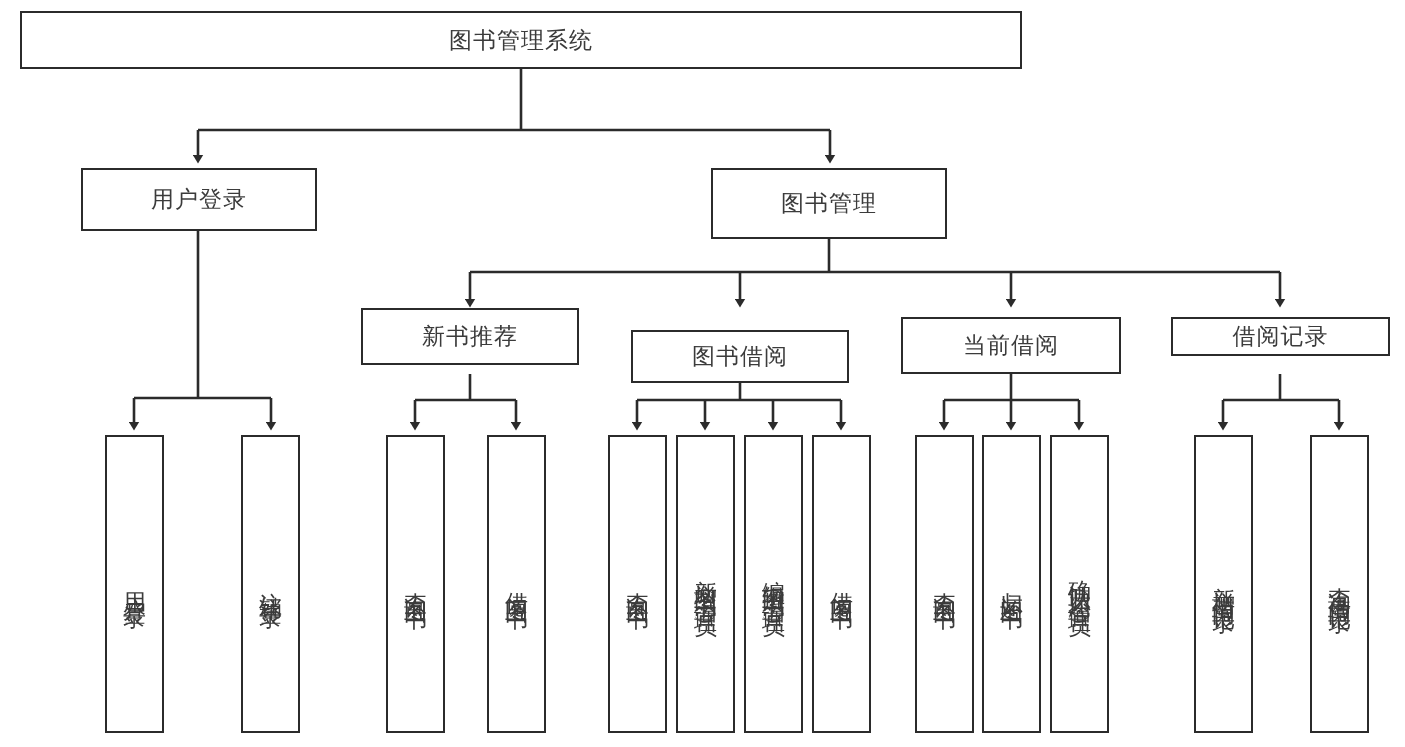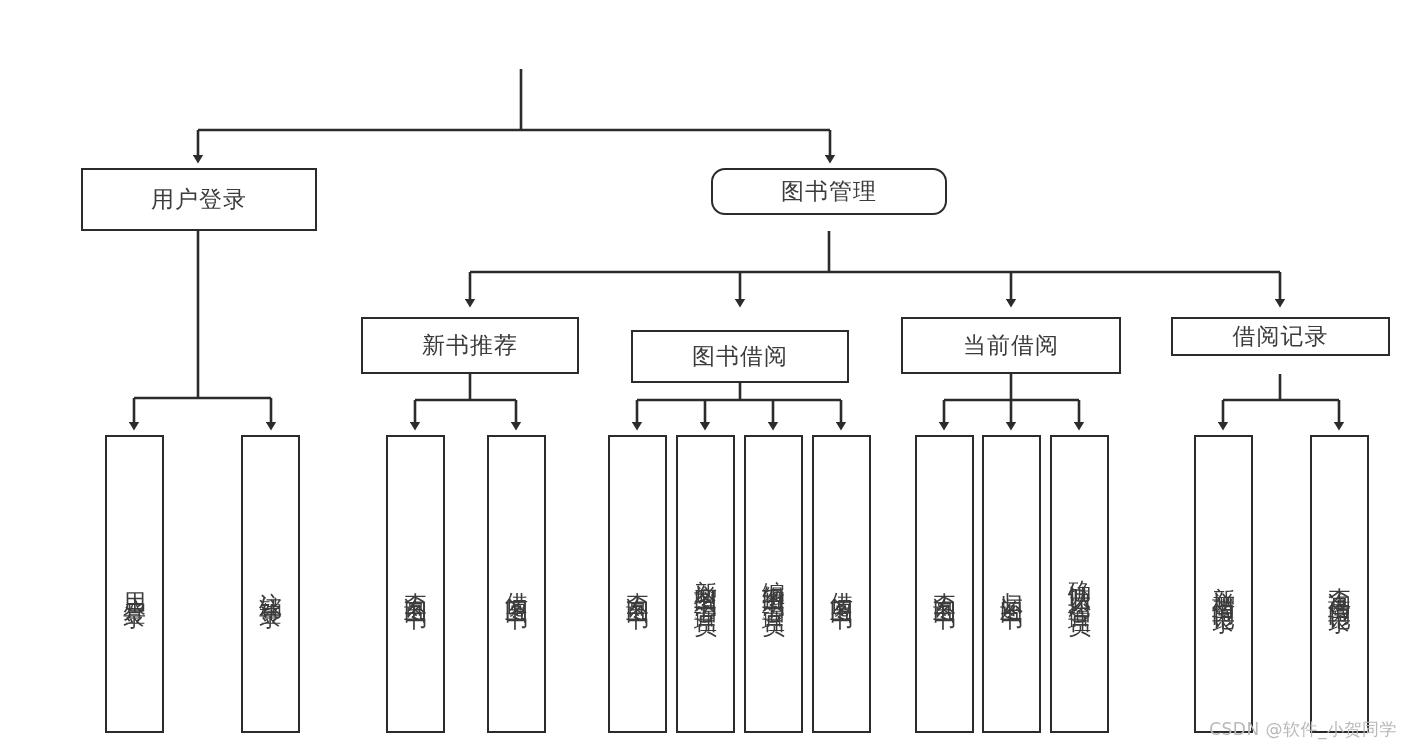--- a/index.html
+++ b/index.html
@@ -94,31 +94,34 @@
       <path d="M1011,400 L1011,423" marker-end="url(#arrow)"></path>
       <path d="M1079,400 L1079,423" marker-end="url(#arrow)"></path>
 
       <path d="M1280,374 L1280,400"></path>
       <path d="M1223,400 L1339,400"></path>
       <path d="M1223,400 L1223,423" marker-end="url(#arrow)"></path>
       <path d="M1339,400 L1339,423" marker-end="url(#arrow)"></path>
     </g>
   </svg>
 
+  <div class="node" id="root-node" style="left: 20px; top: 11px; width: 1002px; height: 58px;">
+    <span class="lbl">图书管理系统</span>
+  </div>
 
   <div id="level2-layer">
       <div class="node" style="left: 81px; top: 168px; width: 236px; height: 63px;">
         <span class="lbl">用户登录</span>
       </div>
-      <div class="node" style="left: 711px; top: 168px; width: 236px; height: 47px; border-radius: 14px;">
+      <div class="node" style="left: 711px; top: 168px; width: 236px; height: 71px;">
         <span class="lbl">图书管理</span>
       </div>
     </div>
   <div id="level3-layer">
-      <div class="node" style="left: 361px; top: 317px; width: 218px; height: 57px;">
+      <div class="node" style="left: 361px; top: 308px; width: 218px; height: 57px;">
         <span class="lbl">新书推荐</span>
       </div>
       <div class="node" style="left: 631px; top: 330px; width: 218px; height: 53px;">
         <span class="lbl">图书借阅</span>
       </div>
       <div class="node" style="left: 901px; top: 317px; width: 220px; height: 57px; text-align: right;">
         <span class="lbl">当前借阅</span>
       </div>
       <div class="node" style="left: 1171px; top: 317px; width: 219px; height: 39px;">
         <span class="lbl">借阅记录</span>
@@ -159,14 +162,13 @@
         <span class="lbl">确认归还（管理员）</span>
       </div>
       <div class="node vert" style="left: 1194px; top: 435px; width: 59px; height: 298px;">
         <span class="lbl">新增借阅记录</span>
       </div>
       <div class="node vert" style="left: 1310px; top: 435px; width: 59px; height: 298px;">
         <span class="lbl">查询借阅记录</span>
       </div>
     </div>
 
-  <div id="watermark">CSDN @软件_小贺同学</div>
 </div>
 
 </body></html>

